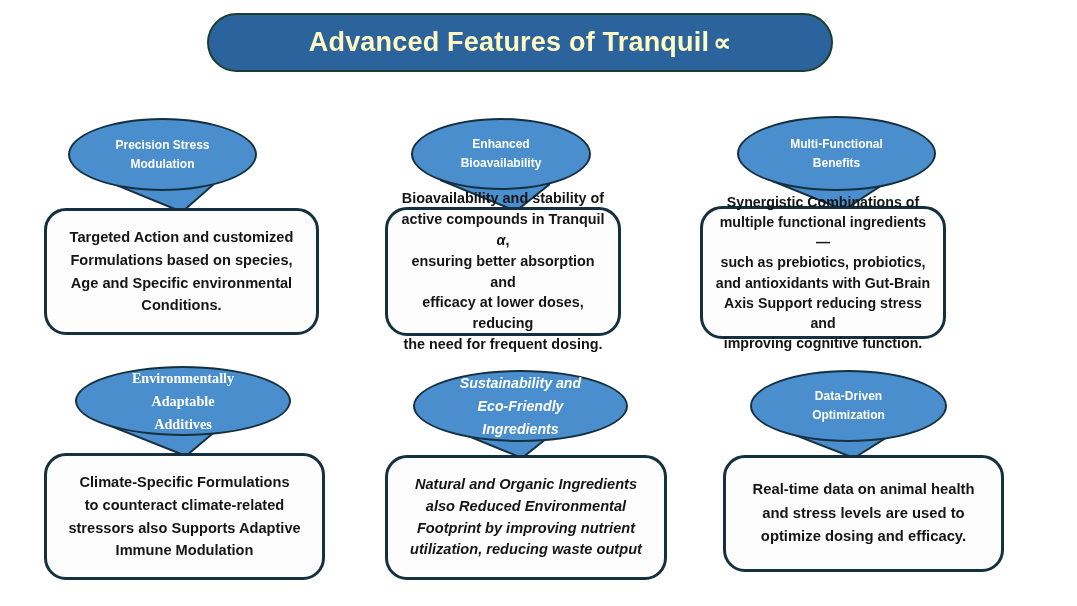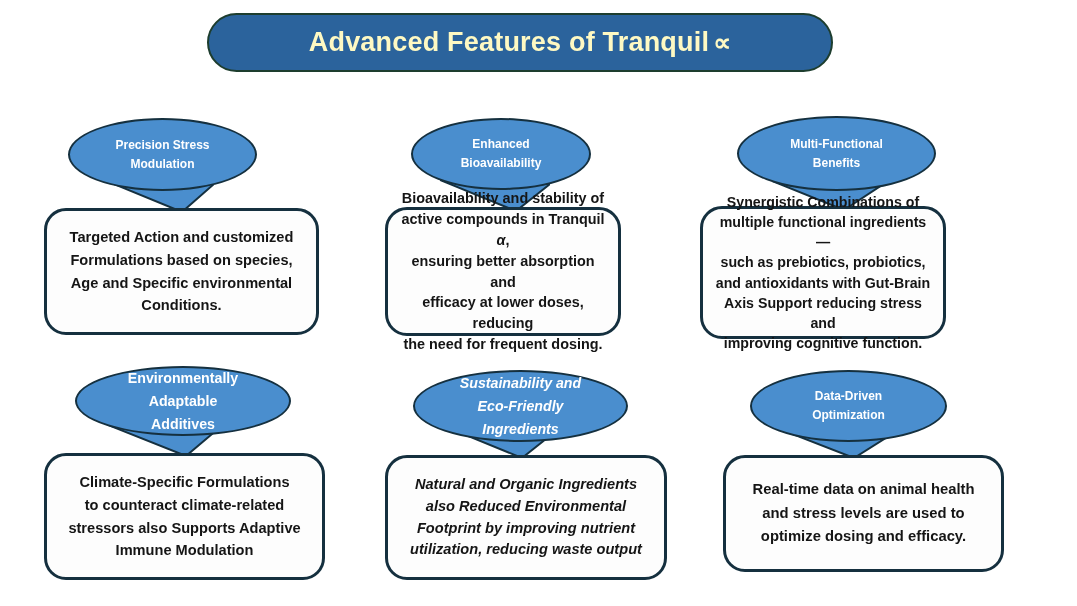--- a/index.html
+++ b/index.html
@@ -136,21 +136,21 @@
   #node-6 .tail     { left: 782px; top: 430px; width: 110px; height: 28px; }
   #node-6 .body-box { left: 723px; top: 455px; width: 281px; height: 117px; }
 
   
   #node-3 .body-text { font-size: 14.2px; line-height: 1.42; }
   #node-2 .body-text { font-size: 14.4px; line-height: 1.45; }
   #node-5 .body-text { font-size: 14.6px; }
   #node-6 .body-text { font-size: 14.8px; line-height: 1.6; }
   #node-4 .body-text { font-size: 14.6px; line-height: 1.55; }
   #node-1 .body-text { font-size: 14.6px; line-height: 1.55; }
-  #node-4 .bubble-label { font-size: 14.2px; line-height: 1.62; }
+  #node-4 .bubble-label { font-size: 14.2px; line-height: 1.62; font-family: Liberation Serif, serif; }
   #node-5 .bubble-label { font-size: 14.2px; line-height: 1.62; }
 </style>
 </head>
 <body>
 
 <div id="infographic">
 
   <div class="title-pill">
     <div class="title-text"><span>Advanced Features of Tranquil</span><span class="prop-sym">∝</span></div>
   </div>

